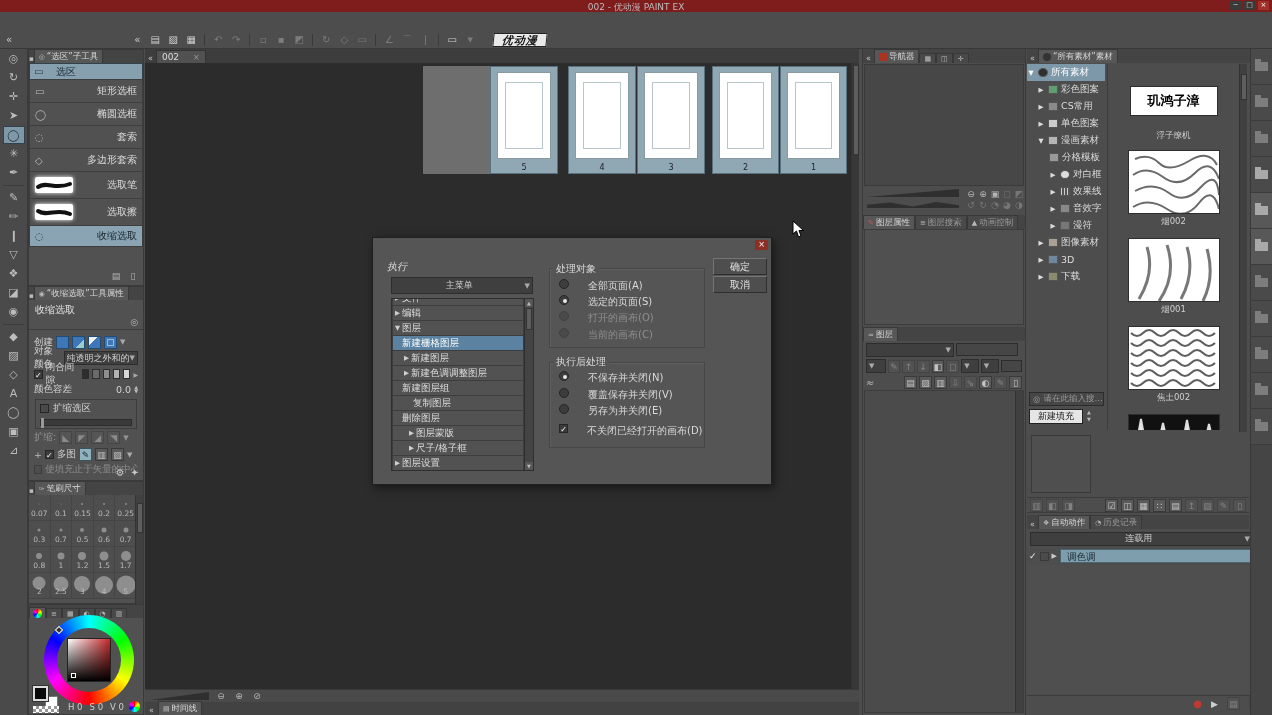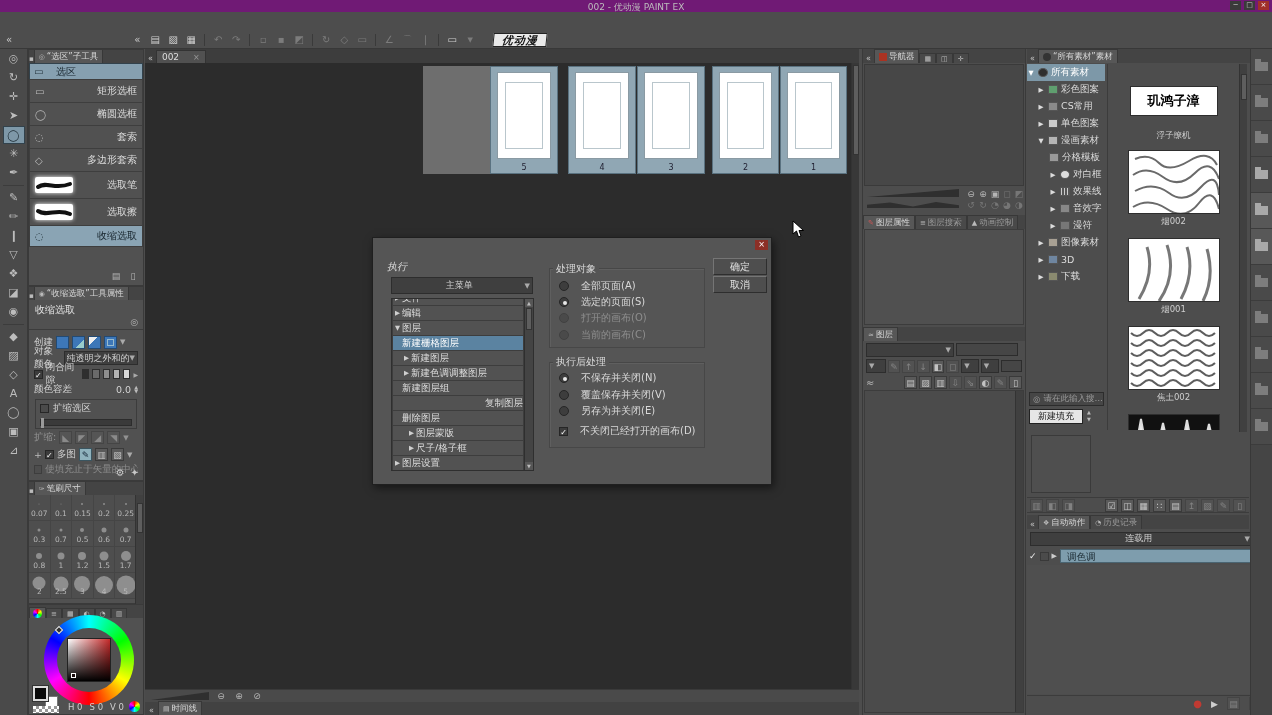--- a/index.html
+++ b/index.html
@@ -1,20 +1,20 @@
 <!DOCTYPE html>
 <html><head>
 <meta charset="utf-8">
 <style>
   html,body{margin:0;padding:0;background:#222;}
   *{box-sizing:border-box;font-family:"DejaVu Sans","Liberation Sans",sans-serif;}
   #app{position:relative;width:1272px;height:715px;background:#4d4d4d;overflow:hidden;color:#d6d6d6;font-size:10px;}
   .abs{position:absolute;}
   
-  #titlebar{left:0;top:0;width:1272px;height:12px;background:#701a75;color:#bdbdbd;font-size:9px;}
+  #titlebar{left:0;top:0;width:1272px;height:12px;background:#7f1d1d;color:#bdbdbd;font-size:9px;}
   #titlebar .title{position:absolute;left:0;right:0;top:1px;text-align:center;}
   .winbtns{position:absolute;right:3px;top:1px;display:flex;gap:3px;}
   .winbtn{width:11px;height:9px;font-size:7px;line-height:9px;text-align:center;background:#3a3a3a;color:#ccc;}
   .winbtn.close{background:#a03028;color:#fff;}
   #menubar{left:0;top:12px;width:1272px;height:19px;background:#4d4d4d;border-bottom:1px solid #3a3a3a;display:flex;align-items:center;padding-left:6px;}
   .menu-item{padding:2px 9px;font-size:10.5px;color:#e2e2e2;}
   #cmdbar{left:0;top:31px;width:1272px;height:18px;background:#4d4d4d;border-bottom:1px solid #383838;display:flex;align-items:center;}
   .collapse{color:#c9c9c9;font-size:10px;padding:0 6px;}
   .tbtn{width:16px;height:14px;margin:0 1px;text-align:center;line-height:14px;font-size:10px;color:#cfcfcf;}
   .tbtn.dim{color:#7c7c7c;}
@@ -82,21 +82,21 @@
   .spacer-tile{position:absolute;top:3px;height:108px;background:#6e6e6e;}
   
   #dlg{left:372px;top:237px;width:400px;height:248px;background:#555;border:1px solid #1f1f1f;box-shadow:2px 3px 8px rgba(0,0,0,.5);}
   #dlg .dtitle{height:14px;background:linear-gradient(#474747,#3a3a3a);border-bottom:1px solid #2b2b2b;color:#e0e0e0;font-size:10px;text-align:center;line-height:14px;}
   .dclose{position:absolute;right:3px;top:2px;width:13px;height:10px;background:#8c2f26;color:#fff;font-size:8px;line-height:10px;text-align:center;}
   .dlabel{position:absolute;font-size:10px;color:#d9d9d9;}
   .dbtn{position:absolute;width:54px;height:17px;background:#4e4e4e;border:1px solid #2e2e2e;border-top-color:#757575;border-left-color:#757575;color:#e0e0e0;font-size:10px;text-align:center;line-height:15px;}
   .grp{position:absolute;border:1px solid #474747;box-shadow:inset 1px 1px 0 #5f5f5f;}
   .radio{width:10px;height:10px;border-radius:50%;background:#3d3d3d;border:1px solid #262626;position:relative;}
   .radio.on::after{content:"";position:absolute;left:2.5px;top:2.5px;width:4px;height:4px;border-radius:50%;background:#e8e8e8;}
-  .opt{position:absolute;display:flex;gap:12px;align-items:center;font-size:10px;color:#d9d9d9;}
+  .opt{position:absolute;display:flex;gap:19px;align-items:flex-start;font-size:10px;color:#d9d9d9;}
   .opt.dis{opacity:.42;}
   .dtree{position:absolute;background:#4c4c4c;border:1px solid #2f2f2f;overflow:hidden;}
   .trow{height:16px;border:1px solid #3d3d3d;margin-top:-1px;background:#525252;display:flex;align-items:center;font-size:9.5px;color:#dedede;white-space:nowrap;overflow:hidden;}
   .trow .arr{font-size:6.5px;width:9px;text-align:center;color:#cfcfcf;}
   .trow.sel{background:#5b83a1;color:#fff;}
   .dscroll{position:absolute;right:0;top:0;bottom:0;width:9px;background:#444;border-left:1px solid #2f2f2f;}
   .sarr{position:absolute;left:0;width:8px;height:8px;font-size:5px;text-align:center;line-height:8px;color:#bbb;background:#565656;}
   
   .wedge{background:#2f2f2f;clip-path:polygon(0 100%,100% 0,100% 100%);}
   .wave{background:#2f2f2f;clip-path:polygon(0 100%,0 60%,25% 30%,50% 80%,75% 25%,100% 65%,100% 100%);}
@@ -858,21 +858,21 @@
             <span class="arr">▶</span>
             <span>新建图层</span>
           </div>
         <div class="trow" style="padding-left:9px;">
             <span class="arr">▶</span>
             <span>新建色调调整图层</span>
           </div>
         <div class="trow" style="padding-left:9px;">
             <span>新建图层组</span>
           </div>
-        <div class="trow" style="padding-left:20px;justify-content:flex-end;">
+        <div class="trow" style="padding-left:20px;">
             <span>复制图层</span>
           </div>
         <div class="trow" style="padding-left:9px;">
             <span>删除图层</span>
           </div>
         <div class="trow" style="padding-left:14px;">
             <span class="arr">▶</span>
             <span>图层蒙版</span>
           </div>
         <div class="trow" style="padding-left:14px;">

